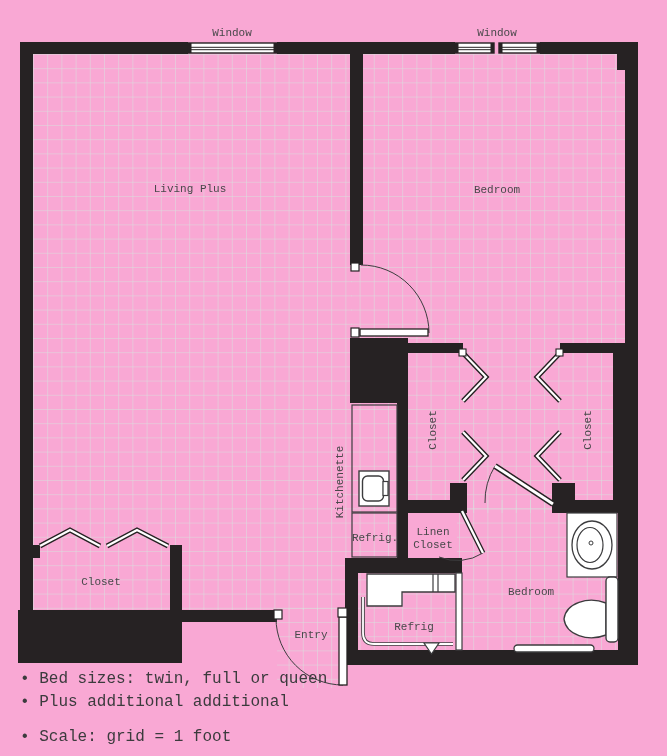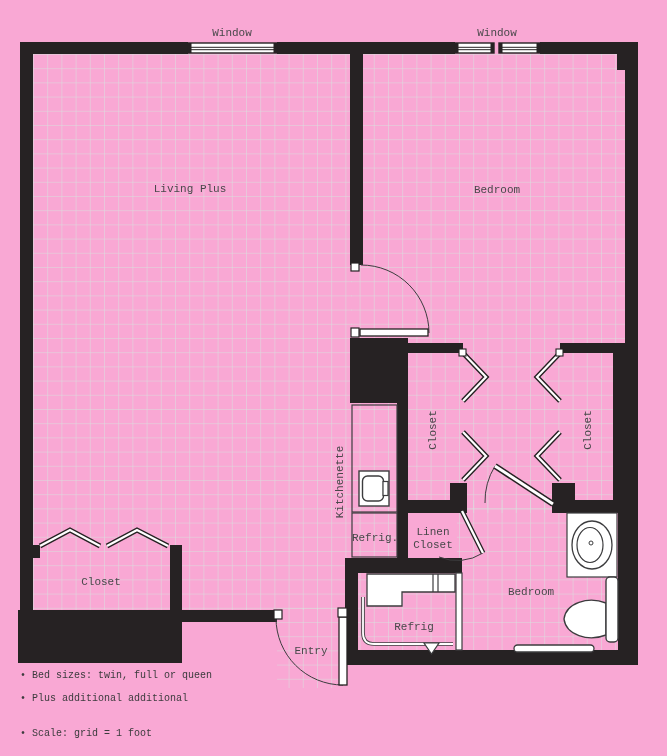--- a/index.html
+++ b/index.html
@@ -18,21 +18,21 @@
     color:#48484a;
     white-space:nowrap;
     text-align:center;
     line-height:13px;
   }
   .lbl.vert{transform:translate(-50%,-50%) rotate(-90deg);}
   .lbl.wrap{white-space:normal;width:50px;}
   .note{
     position:absolute;
     left:20px;
-    font-size:10px;
+    font-size:16px;
     color:#3b3b3d;
     white-space:nowrap;
   }
 </style>
 </head>
 <body>
 
 <div id="plan">
 
   <svg width="667" height="756" viewBox="0 0 667 756">
@@ -195,21 +195,21 @@
 
   <div class="lbl vert" style="left:340px;top:482px;">Kitchenette</div>
   <div class="lbl" style="left:375px;top:538px;">Refrig.</div>
 
   <div class="lbl vert" style="left:433px;top:430px;">Closet</div>
   <div class="lbl vert" style="left:588px;top:430px;">Closet</div>
 
   <div class="lbl wrap" style="left:433px;top:539px;">Linen Closet</div>
 
   <div class="lbl" style="left:101px;top:582px;">Closet</div>
-  <div class="lbl" style="left:311px;top:635px;margin-top:16px;">Entry</div>
+  <div class="lbl" style="left:311px;top:635px;">Entry</div>
   <div class="lbl" style="left:414px;top:627px;">Refrig</div>
   <div class="lbl" style="left:531px;top:592px;">Bedroom</div>
 
   <div class="note" style="top:670px;">• Bed sizes: twin, full or queen</div>
   <div class="note" style="top:693px;">• Plus additional additional</div>
   <div class="note" style="top:728px;">• Scale: grid = 1 foot</div>
 
 </div>
 
 </body></html>

